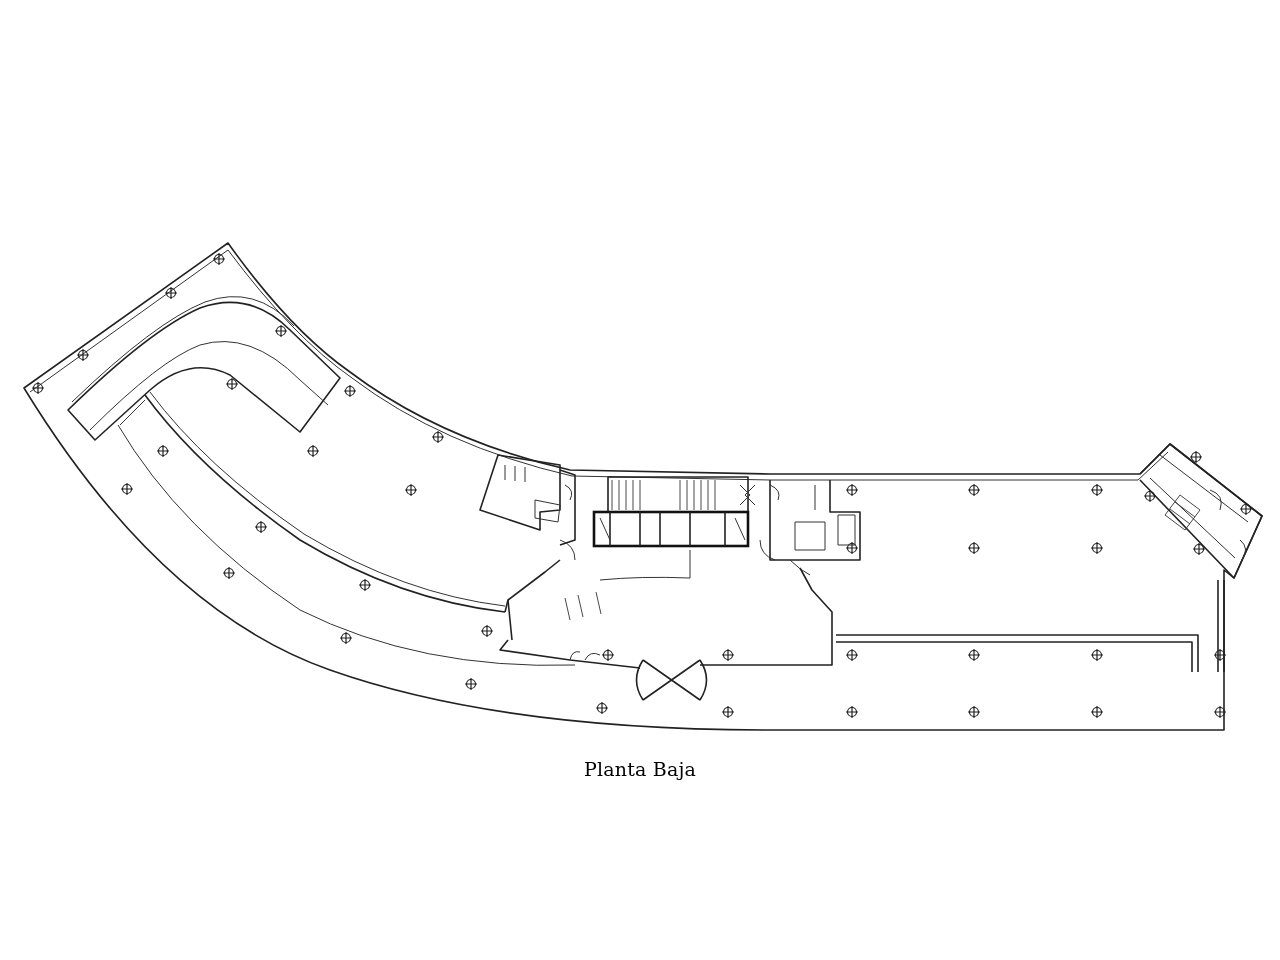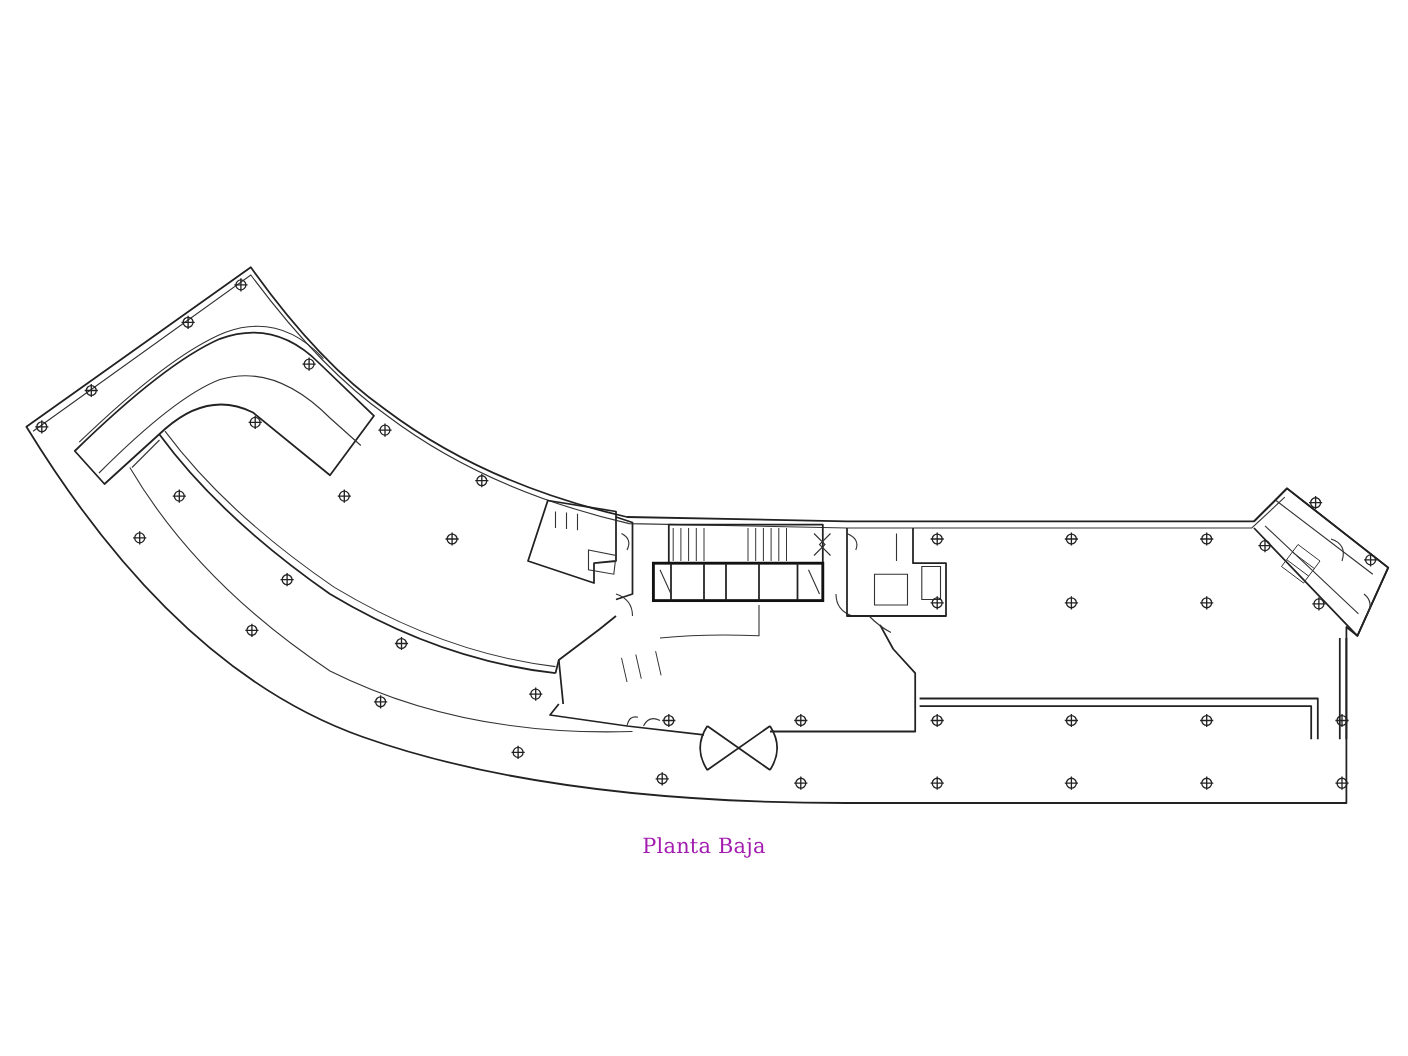--- a/index.html
+++ b/index.html
@@ -7,21 +7,21 @@
   #plan { position: absolute; left: 0; top: 0; width: 1280px; height: 960px; }
   .wall { fill: none; stroke: #222; stroke-width: 1.6; stroke-linejoin: round; }
   .wall-thin { fill: none; stroke: #333; stroke-width: 1; }
   .wall-thick { fill: none; stroke: #111; stroke-width: 2.6; }
   .col { fill: none; stroke: #222; stroke-width: 1.2; }
   .stair { fill: none; stroke: #333; stroke-width: 0.9; }
   .door { fill: none; stroke: #333; stroke-width: 1; }
   .caption {
     position: absolute; left: 0; width: 1280px; top: 758px;
     text-align: center; font-family: "DejaVu Serif", "Liberation Serif", serif;
-    font-size: 19px; color: #a21caf; letter-spacing: 0.2px;
+    font-size: 19px; color: #000000; letter-spacing: 0.2px;
   }
 </style>
 </head>
 <body>
 
 <svg id="plan" viewBox="0 0 1280 960" xmlns="http://www.w3.org/2000/svg">
 
   <g>
     <path class="wall" d="M24 388 L228 243 Q290 330 350 372 Q440 440 570 470 L770 474 L1140 474 L1170 444 L1262 516 L1234 578 L1224 570 L1224 730 L770 730 Q500 730 330 670 Q160 610 24 388 Z"></path>
     <path class="wall-thin" d="M30 392 L228 250 Q292 336 352 378 Q442 446 572 476 L770 480 L1138 480 L1168 452"></path>

